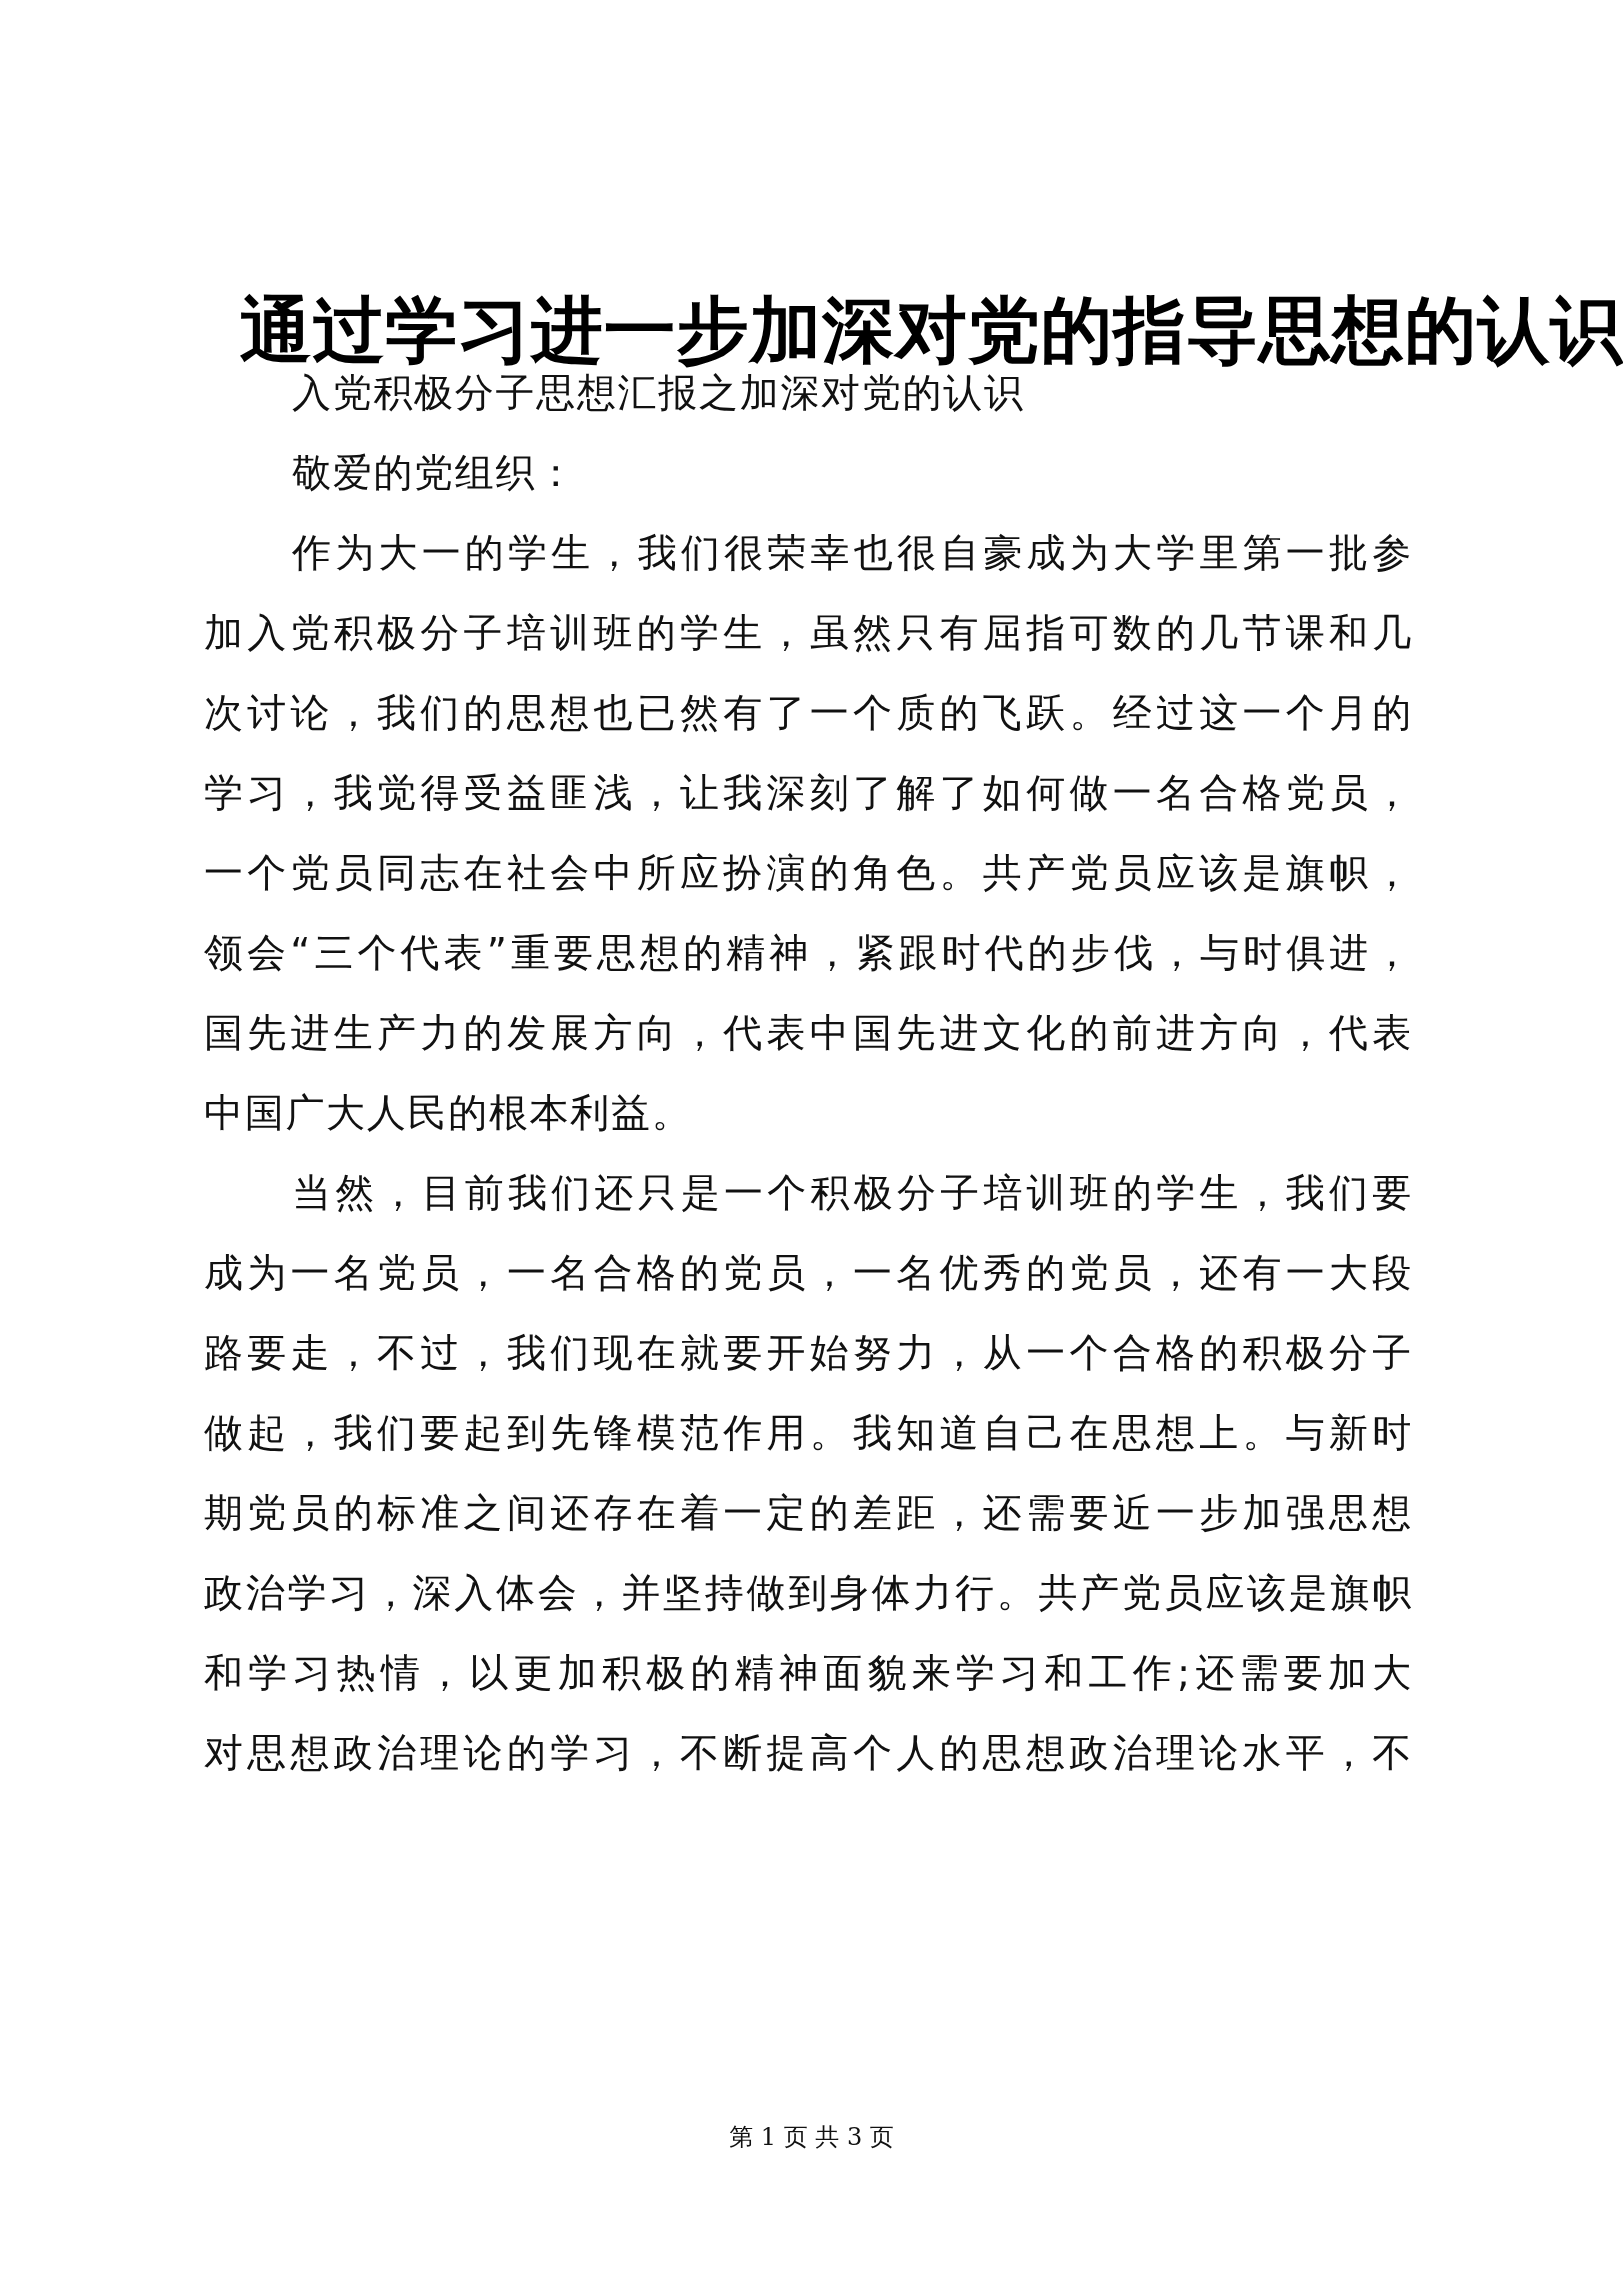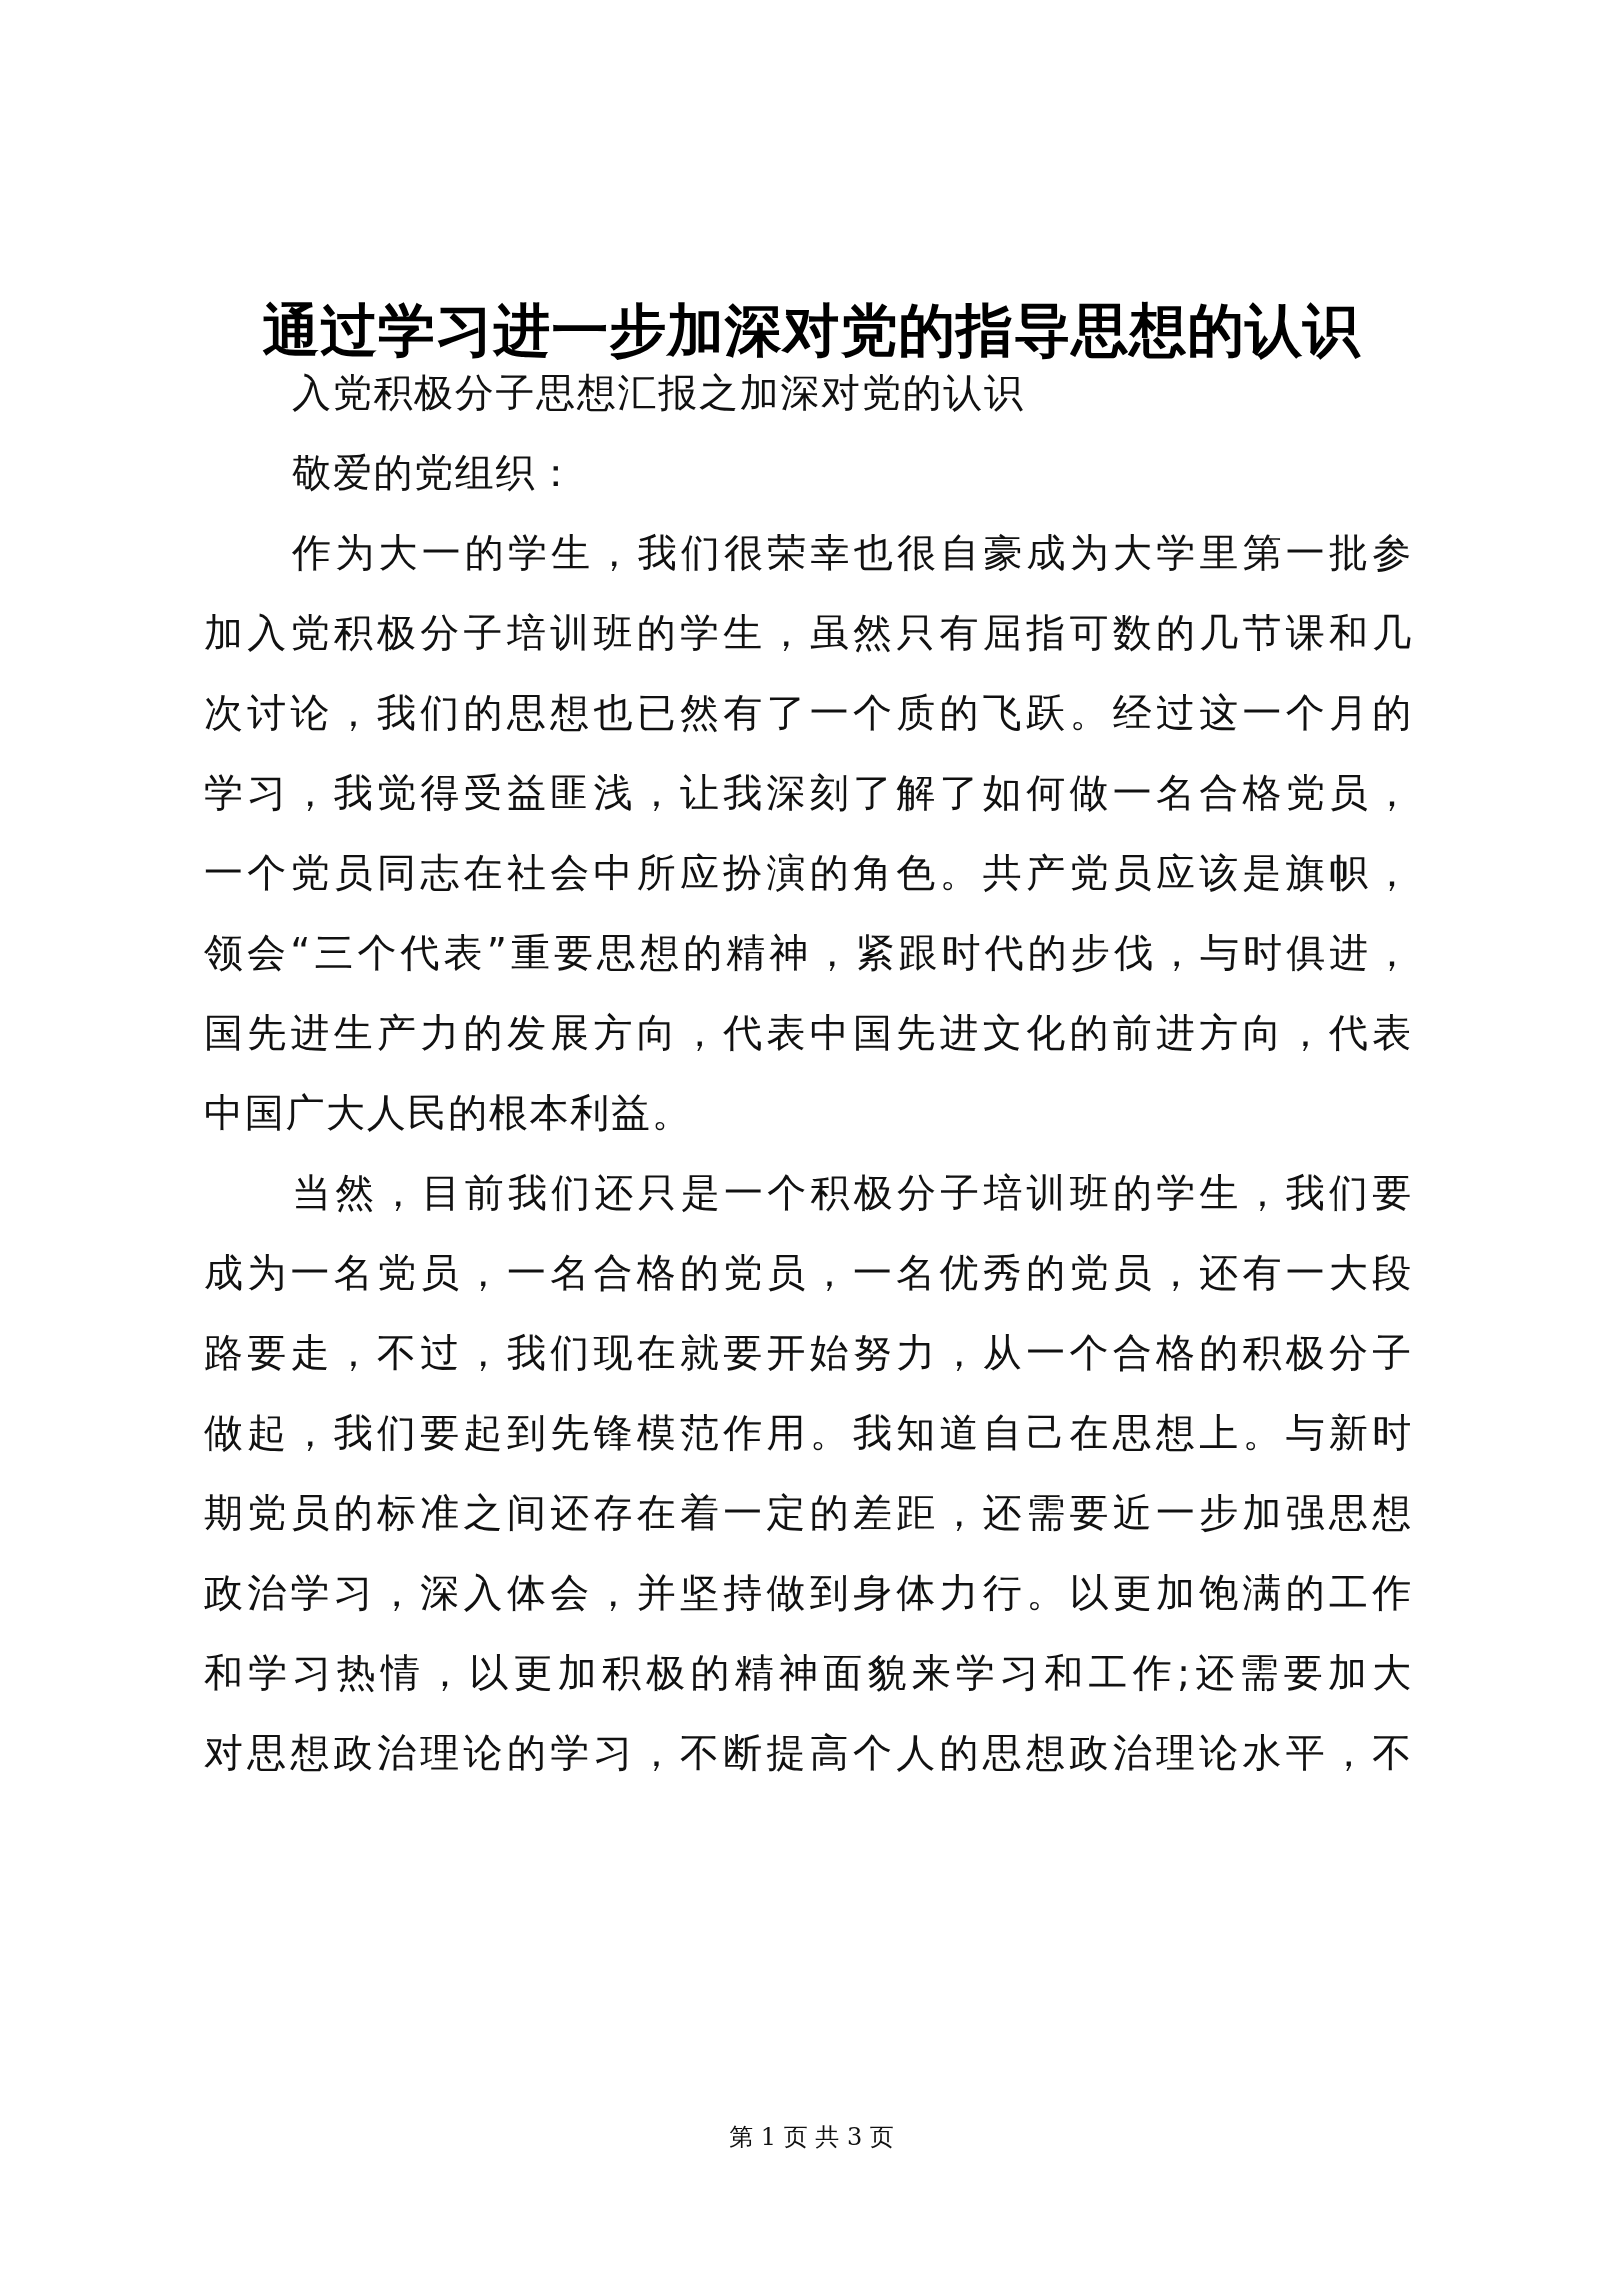--- a/index.html
+++ b/index.html
@@ -3,21 +3,21 @@
 <meta charset="utf-8">
 <style>
   html, body { margin: 0; padding: 0; background: #ffffff; }
   body {
     width: 1623px; height: 2295px; position: relative; overflow: hidden;
     font-family: "DejaVu Serif", "Liberation Serif", serif; color: #111111;
   }
   .page { position: absolute; left: 0; top: 0; width: 1623px; height: 2295px; background: #fff; }
   .title {
     position: absolute; left: 0; width: 1623px; top: 292px;
-    text-align: center; font-size: 57px; font-weight: bold; line-height: 76px;
+    text-align: right; font-size: 72px; font-weight: bold; line-height: 76px;
     letter-spacing: 0.8px; color: #000;
     font-family: "DejaVu Sans", "Liberation Sans", sans-serif;
   }
   .body {
     position: absolute; left: 204px; top: 353px; width: 1209px;
     font-size: 39px; line-height: 80px; color: #111;
     font-family: "DejaVu Sans", "Liberation Sans", sans-serif;
     letter-spacing: 1.7px;
   }
   .line { display: block; white-space: nowrap; height: 80px; text-align: justify; text-align-last: justify; }
@@ -49,21 +49,21 @@
       <span class="line">国先进生产力的发展方向，代表中国先进文化的前进方向，代表</span>
       <span class="line last">中国广大人民的根本利益。</span>
     </div>
 
     <div>
       <span class="line indent">当然，目前我们还只是一个积极分子培训班的学生，我们要</span>
       <span class="line">成为一名党员，一名合格的党员，一名优秀的党员，还有一大段</span>
       <span class="line">路要走，不过，我们现在就要开始努力，从一个合格的积极分子</span>
       <span class="line">做起，我们要起到先锋模范作用。我知道自己在思想上。与新时</span>
       <span class="line">期党员的标准之间还存在着一定的差距，还需要近一步加强思想</span>
-      <span class="line">政治学习，深入体会，并坚持做到身体力行。以更加饱满的工作</span>
+      <span class="line">政治学习，深入体会，并坚持做到身体力行。共产党员应该是旗帜</span>
       <span class="line">和学习热情，以更加积极的精神面貌来学习和工作;还需要加大</span>
       <span class="line">对思想政治理论的学习，不断提高个人的思想政治理论水平，不</span>
     </div>
   </div>
 
   <div class="footer">第 1 页  共 3 页</div>
 </div>
 
 
 </body></html>

